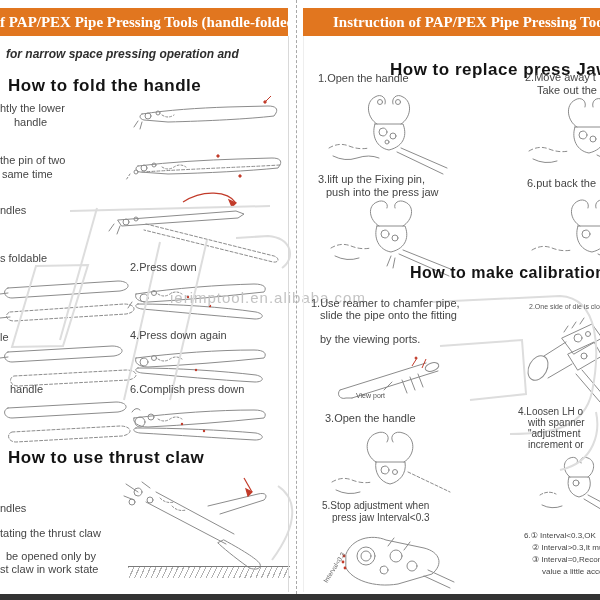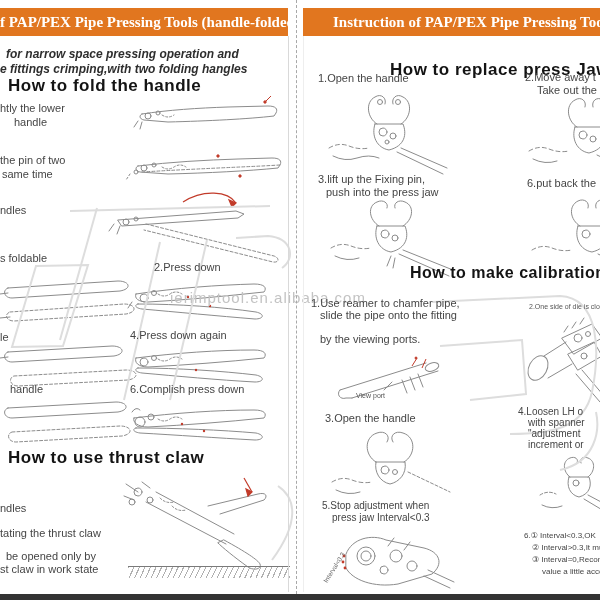--- a/index.html
+++ b/index.html
@@ -57,21 +57,20 @@
   </div>
   <div class="bar bar-right">
     <span>Instruction of PAP/PEX Pipe Pressing Tools (han</span>
   </div>
 
   <div class="divider-solid"></div>
   <div class="divider-dash"></div>
   <div class="page-edge"></div>
 
   <div class="t it s11" style="left:6px;top:47px;font-size:12px;">for narrow space pressing operation and</div>
-  <div class="t it s11" style="left:0px;top:62px;font-size:12px;">e fittings crimping,with two folding hangles</div>
 
   <div class="t hd s17" style="left:8px;top:76px;">How to fold the handle</div>
 
   <div class="t s11" style="left:0px;top:102px;">htly the lower</div>
   <div class="t s11" style="left:14px;top:116px;">handle</div>
   <svg class="draw" style="left:128px;top:96px;" width="160" height="38" viewBox="0 0 160 38">
     <g fill="none" stroke="#8c8c8c" stroke-width="1" stroke-linecap="round">
       <path d="M14,18 C40,14 70,12 100,11 L140,10 C148,10 150,13 148,17 L146,20 C120,23 80,25 40,26 L16,24 C11,23 11,19 14,18 Z"></path>
       <circle cx="20" cy="20" r="3"></circle>
         <circle cx="30" cy="17" r="2"></circle>
@@ -111,21 +110,21 @@
       <path d="M26,34 l-5,7 M32,36 l-3,8"></path>
     </g>
     <g stroke="#c23b2a" stroke-width="1.2" fill="none">
       <path d="M95,12 C115,-1 140,1 148,13"></path>
       <path d="M148,13 l-7,-3 l3,7 Z" fill="#c23b2a"></path>
     </g>
   </svg>
 
 
   <div class="t s11" style="left:0px;top:252px;">s foldable</div>
-  <div class="t s11" style="left:130px;top:261px;margin-left:24px;">2.Press down</div>
+  <div class="t s11" style="left:130px;top:261px;">2.Press down</div>
   <svg class="draw" style="left:0px;top:274px;" width="160" height="56" viewBox="0 0 160 56">
     <g fill="none" stroke="#8c8c8c" stroke-width="1" stroke-linecap="round">
       <path d="M8,14 L118,7 C130,7 132,15 120,17 L12,24 C4,24 2,16 8,14 Z"></path>
       <path d="M10,38 L124,30 C136,30 138,38 126,40 L14,47 C6,47 4,40 10,38 Z" stroke-dasharray="3 2"></path>
       <path d="M0,20 L8,19 M0,44 L10,43"></path>
     </g>
   </svg>
   <svg class="draw" style="left:126px;top:272px;" width="152" height="54" viewBox="0 0 152 54">
     <g fill="none" stroke="#8c8c8c" stroke-width="1" stroke-linecap="round">
       <path d="M10,22 C50,16 92,13 128,12 C139,12 141,16 138,20 C100,24 60,28 22,30 C12,30 8,26 10,22 Z"></path>

